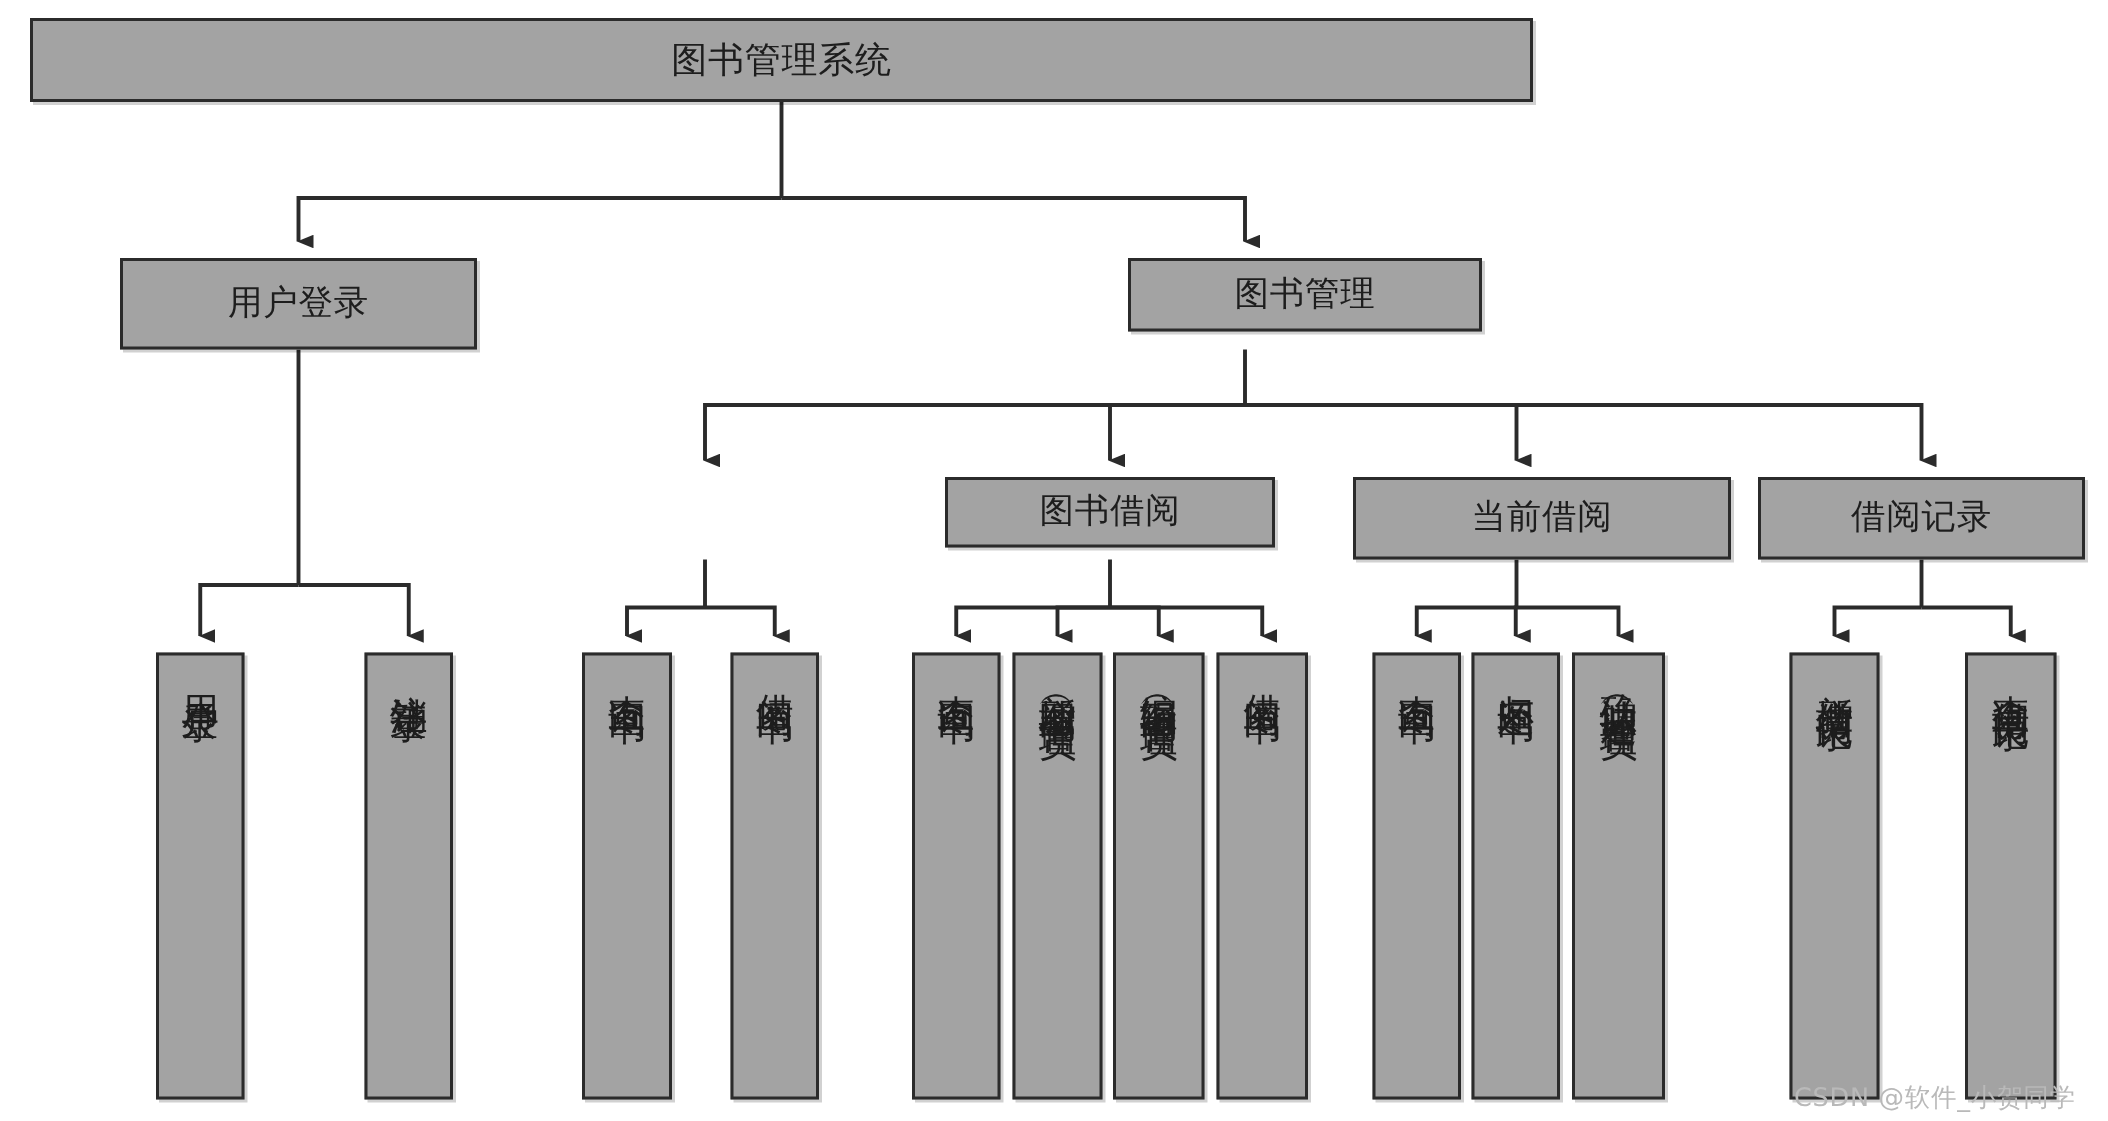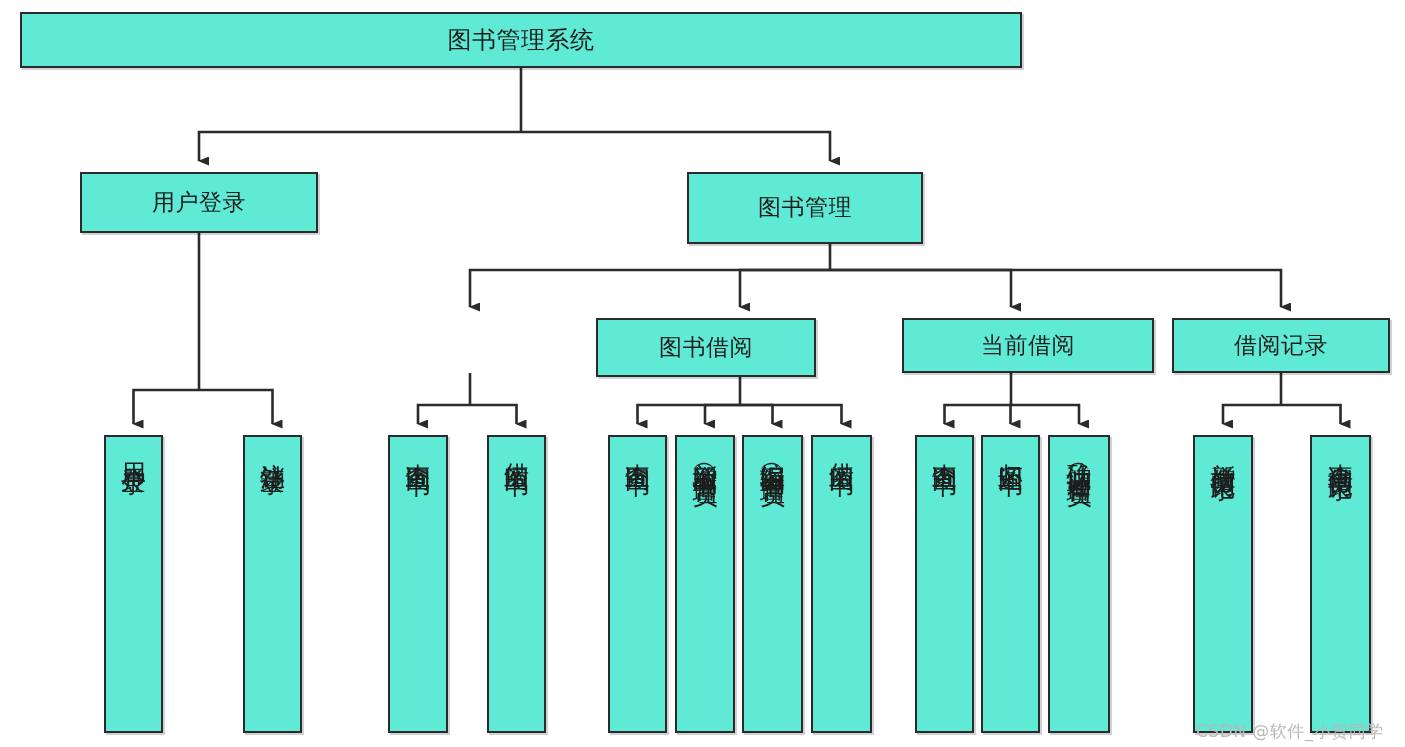--- a/index.html
+++ b/index.html
@@ -22,21 +22,21 @@
     position: absolute;
     left: 0;
     top: 0;
     width: 1405px;
     height: 747px;
     pointer-events: none;
   }
   .node {
     position: absolute;
     box-sizing: border-box;
-    background: #5eead4;
+    background: #a3a3a3;
     border: 2px solid #2b2b2b;
     box-shadow: 2px 2px 0 rgba(0,0,0,0.18);
     display: flex;
     align-items: center;
     justify-content: center;
     color: #1d1d1d;
     z-index: 2;
   }
   .node .lbl {
     display: block;
@@ -114,25 +114,25 @@
       </g>
   </svg>
 
   <div class="node horiz root" style="left: 20px; top: 12px; width: 1002px; height: 56px;">
     <span class="lbl">图书管理系统</span>
   </div>
 
   <div class="node horiz" style="left: 80px; top: 172px; width: 238px; height: 61px;">
     <span class="lbl">用户登录</span>
   </div>
-  <div class="node horiz" style="left: 687px; top: 172px; width: 236px; height: 72px;">
+  <div class="node horiz" style="left: 752px; top: 172px; width: 236px; height: 49px;">
     <span class="lbl">图书管理</span>
   </div>
 
-  <div class="node horiz" style="left: 596px; top: 318px; width: 220px; height: 59px;">
+  <div class="node horiz" style="left: 630px; top: 318px; width: 220px; height: 47px;">
     <span class="lbl">图书借阅</span>
   </div>
   <div class="node horiz" style="left: 902px; top: 318px; width: 252px; height: 55px;">
     <span class="lbl">当前借阅</span>
   </div>
   <div class="node horiz" style="left: 1172px; top: 318px; width: 218px; height: 55px;">
     <span class="lbl">借阅记录</span>
   </div>
 
   <div class="node vert" style="left: 104px; top: 435px; width: 59px; height: 298px;">

